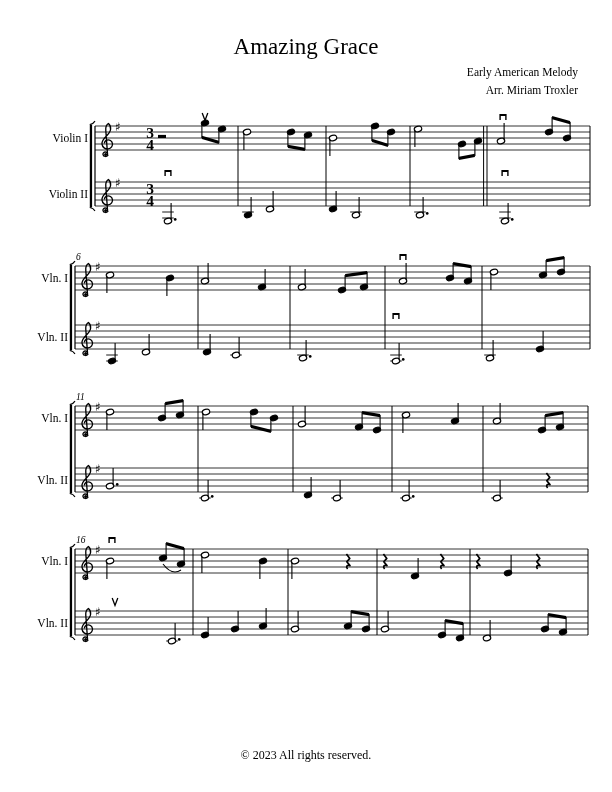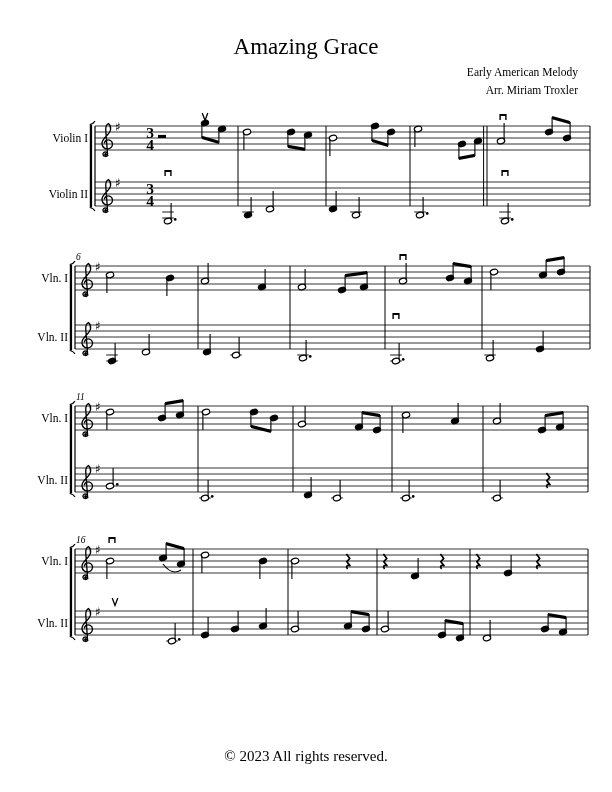--- a/index.html
+++ b/index.html
@@ -5,21 +5,21 @@
   html,body{margin:0;padding:0;background:#e8e8e8;}
   .page{position:relative;width:612px;height:792px;background:#ffffff;margin:0 auto;
         font-family:"Liberation Serif", serif; color:#000; overflow:hidden;}
   .title{position:absolute;top:34px;left:0;width:612px;text-align:center;
          font-size:23px;font-family:"Liberation Serif",serif;}
   .credit{position:absolute;right:34px;text-align:right;font-size:11.5px;
           font-family:"Liberation Serif",serif;}
   .credit.melody{top:66px;margin-left:20px;}
   .credit.arranger{top:84px;}
   .footer{position:absolute;top:748px;left:0;width:612px;text-align:center;
-          font-size:15px;font-family:"Liberation Serif",serif;}
+          font-size:12px;font-family:"Liberation Serif",serif;}
   svg.score{position:absolute;top:0;left:0;}
 </style>
 </head>
 <body>
 
 <div class="page">
   <div class="title">Amazing Grace</div>
   <div class="credit melody">Early American Melody</div>
   <div class="credit arranger">Arr. Miriam Troxler</div>
   <svg id="score-svg" class="score" width="612" height="792" viewBox="0 0 612 792">

